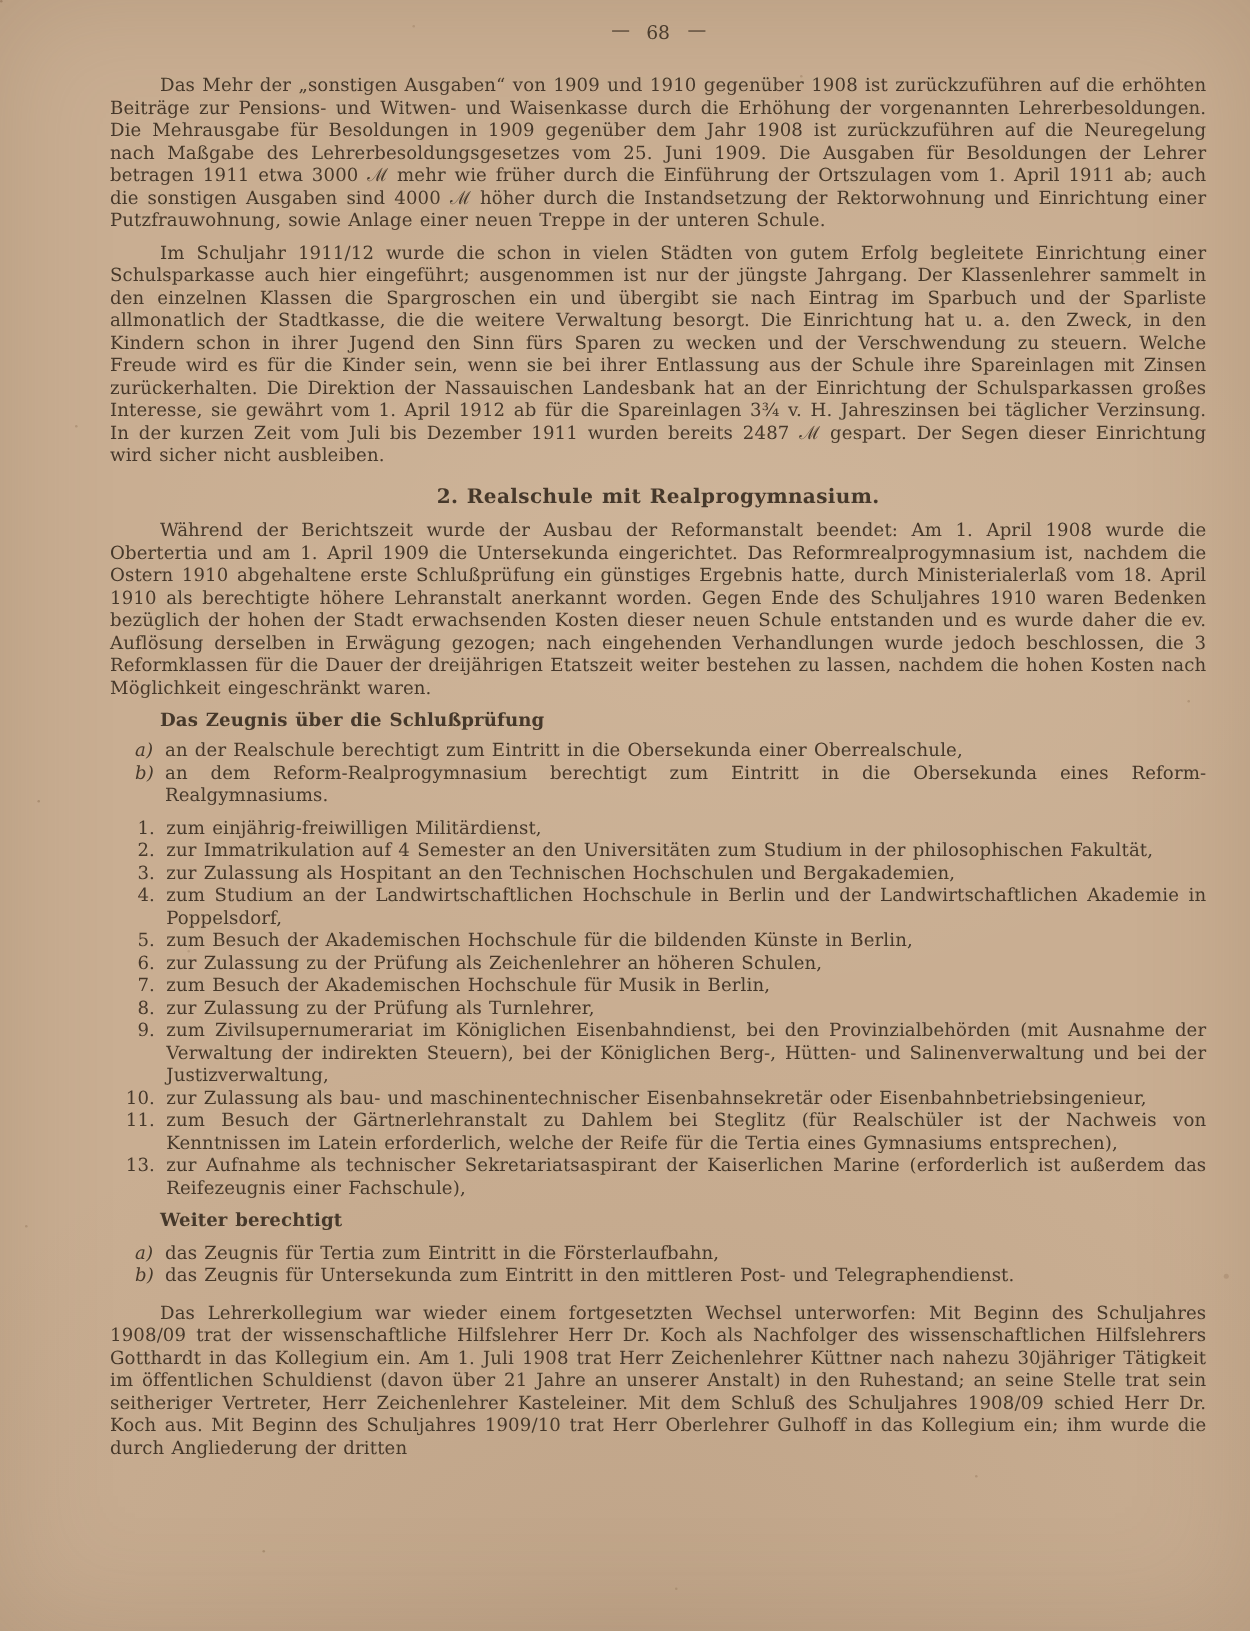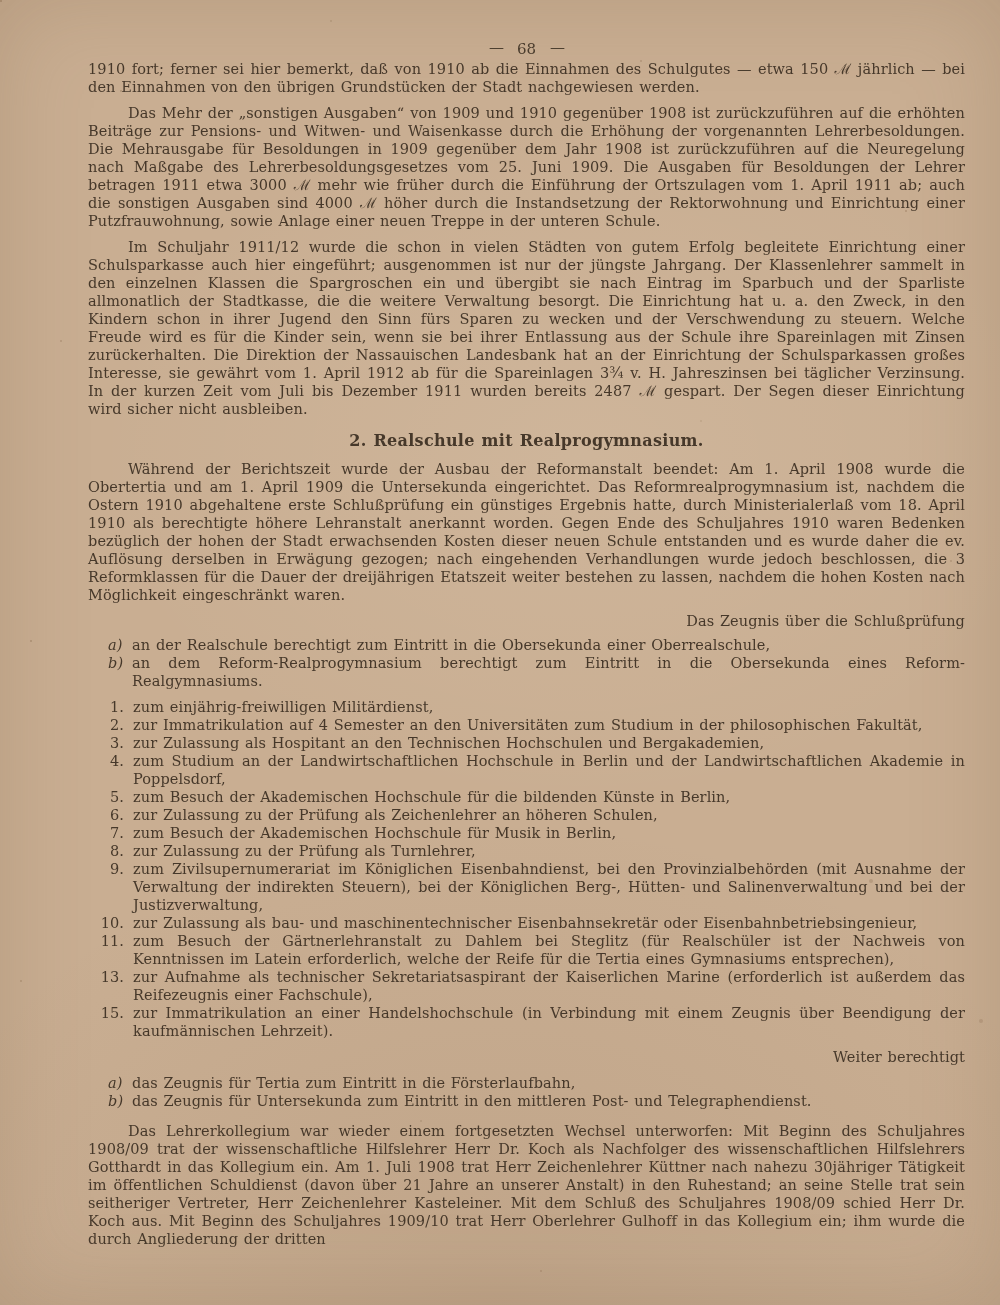--- a/index.html
+++ b/index.html
@@ -21,36 +21,36 @@
     box-shadow:
       120px 90px 0 rgba(110,78,50,.30), 60px 340px 0 rgba(110,78,50,.25),
       30px 640px 0 rgba(110,78,50,.3), 905px 210px 0 rgba(110,78,50,.28),
       950px 560px 0 rgba(110,78,50,.25), 870px 880px 0 1px rgba(110,78,50,.2),
       210px 1240px 0 rgba(110,78,50,.3), 540px 1270px 0 rgba(110,78,50,.22),
       780px 1180px 0 rgba(110,78,50,.25), 420px 1120px 0 rgba(110,78,50,.2),
       640px 60px 0 rgba(110,78,50,.25), 330px 20px 0 rgba(110,78,50,.2),
       980px 1020px 0 1px rgba(110,78,50,.18), 20px 980px 0 rgba(110,78,50,.25),
       700px 420px 0 rgba(110,78,50,.15), 150px 760px 0 rgba(110,78,50,.2);}
   .pagenum-row{
-    position:absolute;top:40px;left:88px;width:877px;
+    position:absolute;top:17px;left:88px;width:877px;
     text-align:center;font-size:15px;color:#4a3c2d;
   }
   .pagenum-row .dash{display:inline-block;margin:0 14px;transform:translateY(-2px);letter-spacing:-1px;}
   .text-block{
     position:absolute;top:60px;left:88px;width:877px;
     font-size:14.5px;line-height:18px;text-align:justify;
     word-spacing:1px;letter-spacing:0.1px;
   }
   .para{margin:0 0 8px 0;text-indent:40px;}
   .para.noindent{text-indent:0;}
   .heading{
     text-align:center;font-weight:bold;font-size:16px;
     margin:14px 0 10px 0;text-indent:0;letter-spacing:0.3px;
   }
-  .lead{margin:2px 0 6px 0;text-indent:40px;text-align:right;}
+  .lead{margin:2px 0 6px 0;text-indent:40px;text-align:left;font-weight:bold;}
   .lead.spaced{margin-top:4px;margin-bottom:8px;}
   .list{margin:0 0 8px 0;}
   .li{display:flex;margin:0;}
   .num-list{margin-left:6px;}
   .num-list .num{flex:none;width:30px;text-align:right;padding-right:9px;}
   .li-text{flex:1;text-align:justify;word-spacing:1px;}
   .ab-list{margin-left:20px;margin-bottom:8px;}
   .ab-list .num{flex:none;width:18px;font-style:italic;padding-right:6px;}
   .kollegium{margin-top:12px;}
 </style>
@@ -59,21 +59,20 @@
 
 <div class="scan">
   <div class="speckles"></div>
 
   <div class="pagenum-row">
     <span class="dash">—</span><span>68</span><span class="dash">—</span>
   </div>
 
   <div class="text-block">
 
-    <p class="para noindent">1910 fort; ferner sei hier bemerkt, daß von 1910 ab die Einnahmen des Schulgutes — etwa 150 ℳ jährlich — bei den Einnahmen von den übrigen Grundstücken der Stadt nachgewiesen werden.</p>
     <p class="para">Das Mehr der „sonstigen Ausgaben“ von 1909 und 1910 gegenüber 1908 ist zurückzuführen auf die erhöhten Beiträge zur Pensions- und Witwen- und Waisenkasse durch die Erhöhung der vorgenannten Lehrerbesoldungen. Die Mehrausgabe für Besoldungen in 1909 gegenüber dem Jahr 1908 ist zurückzuführen auf die Neuregelung nach Maßgabe des Lehrerbesoldungsgesetzes vom 25. Juni 1909. Die Ausgaben für Besoldungen der Lehrer betragen 1911 etwa 3000 ℳ mehr wie früher durch die Einführung der Ortszulagen vom 1. April 1911 ab; auch die sonstigen Ausgaben sind 4000 ℳ höher durch die Instandsetzung der Rektorwohnung und Einrichtung einer Putzfrauwohnung, sowie Anlage einer neuen Treppe in der unteren Schule.</p>
     <p class="para">Im Schuljahr 1911/12 wurde die schon in vielen Städten von gutem Erfolg begleitete Einrichtung einer Schulsparkasse auch hier eingeführt; ausgenommen ist nur der jüngste Jahrgang. Der Klassenlehrer sammelt in den einzelnen Klassen die Spargroschen ein und übergibt sie nach Eintrag im Sparbuch und der Sparliste allmonatlich der Stadtkasse, die die weitere Verwaltung besorgt. Die Einrichtung hat u. a. den Zweck, in den Kindern schon in ihrer Jugend den Sinn fürs Sparen zu wecken und der Verschwendung zu steuern. Welche Freude wird es für die Kinder sein, wenn sie bei ihrer Entlassung aus der Schule ihre Spareinlagen mit Zinsen zurückerhalten. Die Direktion der Nassauischen Landesbank hat an der Einrichtung der Schulsparkassen großes Interesse, sie gewährt vom 1. April 1912 ab für die Spareinlagen 3¾ v. H. Jahreszinsen bei täglicher Verzinsung. In der kurzen Zeit vom Juli bis Dezember 1911 wurden bereits 2487 ℳ gespart. Der Segen dieser Einrichtung wird sicher nicht ausbleiben.</p>
 
     <p class="heading">2. Realschule mit Realprogymnasium.</p>
 
     <p class="para">Während der Berichtszeit wurde der Ausbau der Reformanstalt beendet: Am 1. April 1908 wurde die Obertertia und am 1. April 1909 die Untersekunda eingerichtet. Das Reformrealprogymnasium ist, nachdem die Ostern 1910 abgehaltene erste Schlußprüfung ein günstiges Ergebnis hatte, durch Ministerialerlaß vom 18. April 1910 als berechtigte höhere Lehranstalt anerkannt worden. Gegen Ende des Schuljahres 1910 waren Bedenken bezüglich der hohen der Stadt erwachsenden Kosten dieser neuen Schule entstanden und es wurde daher die ev. Auflösung derselben in Erwägung gezogen; nach eingehenden Verhandlungen wurde jedoch beschlossen, die 3 Reformklassen für die Dauer der dreijährigen Etatszeit weiter bestehen zu lassen, nachdem die hohen Kosten nach Möglichkeit eingeschränkt waren.</p>
 
     <p class="lead">Das Zeugnis über die Schlußprüfung</p>
 
     <div class="list ab-list">
@@ -130,24 +129,20 @@
           <span class="li-text">zur Zulassung als bau- und maschinentechnischer Eisenbahnsekretär oder Eisenbahnbetriebsingenieur,</span>
         </div>
       <div class="li">
           <span class="num">11.</span>
           <span class="li-text">zum Besuch der Gärtnerlehranstalt zu Dahlem bei Steglitz (für Realschüler ist der Nachweis von Kenntnissen im Latein erforderlich, welche der Reife für die Tertia eines Gymnasiums entsprechen),</span>
         </div>
       <div class="li">
           <span class="num">13.</span>
           <span class="li-text">zur Aufnahme als technischer Sekretariatsaspirant der Kaiserlichen Marine (erforderlich ist außerdem das Reifezeugnis einer Fachschule),</span>
         </div>
-      <div class="li">
-          <span class="num">15.</span>
-          <span class="li-text">zur Immatrikulation an einer Handelshochschule (in Verbindung mit einem Zeugnis über Beendigung der kaufmännischen Lehrzeit).</span>
-        </div>
     </div>
 
     <p class="lead spaced">Weiter berechtigt</p>
 
     <div class="list ab-list">
       <div class="li">
         <span class="num">a)</span>
         <span class="li-text">das Zeugnis für Tertia zum Eintritt in die Försterlaufbahn,</span>
       </div>
       <div class="li">

